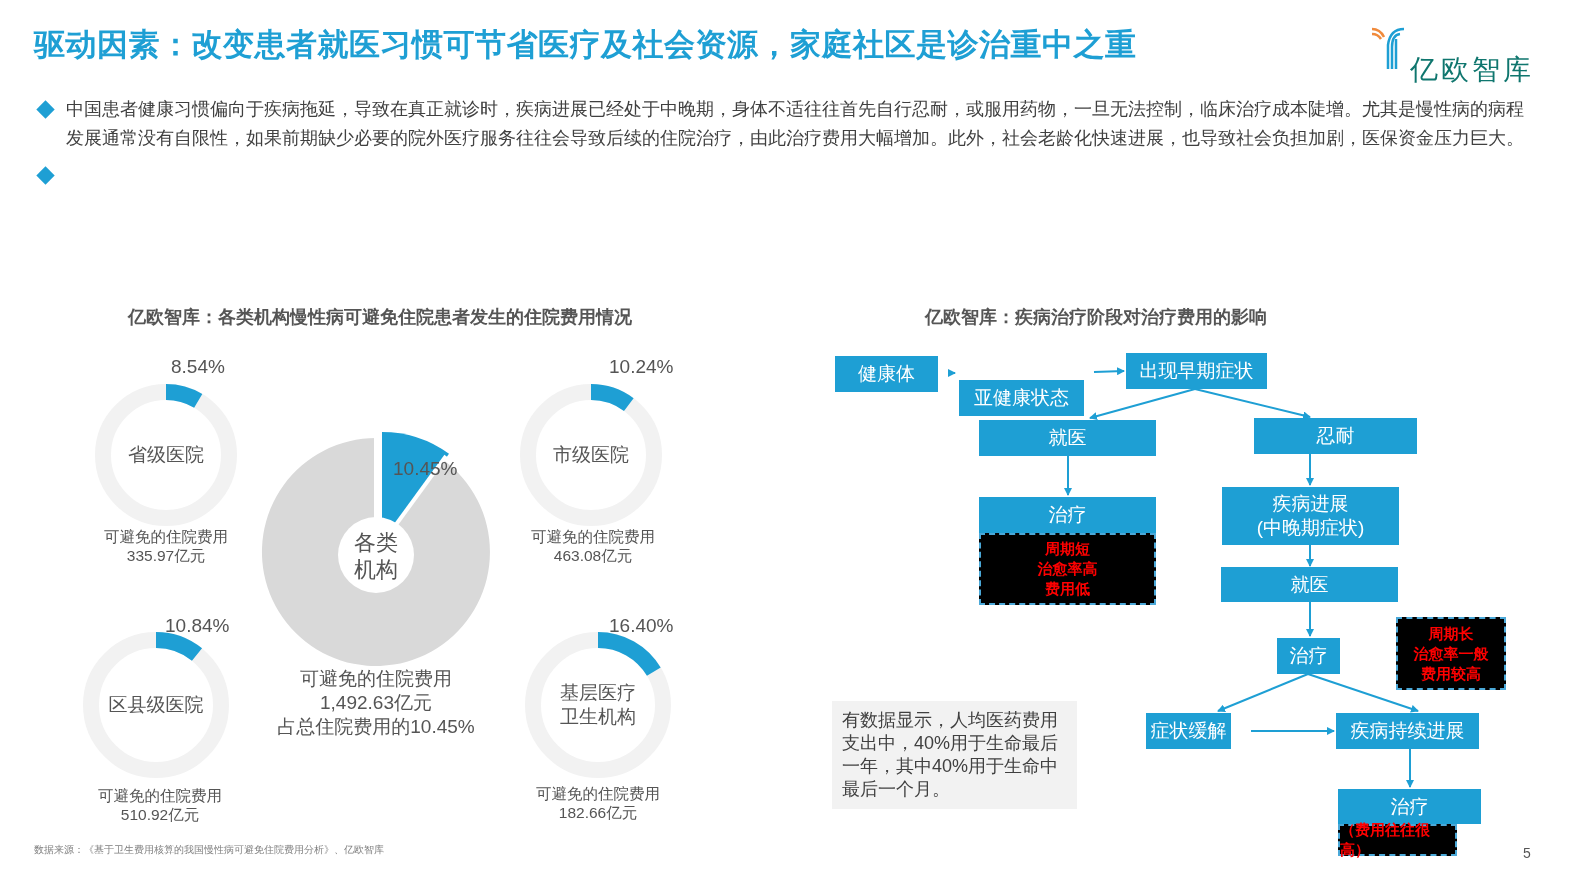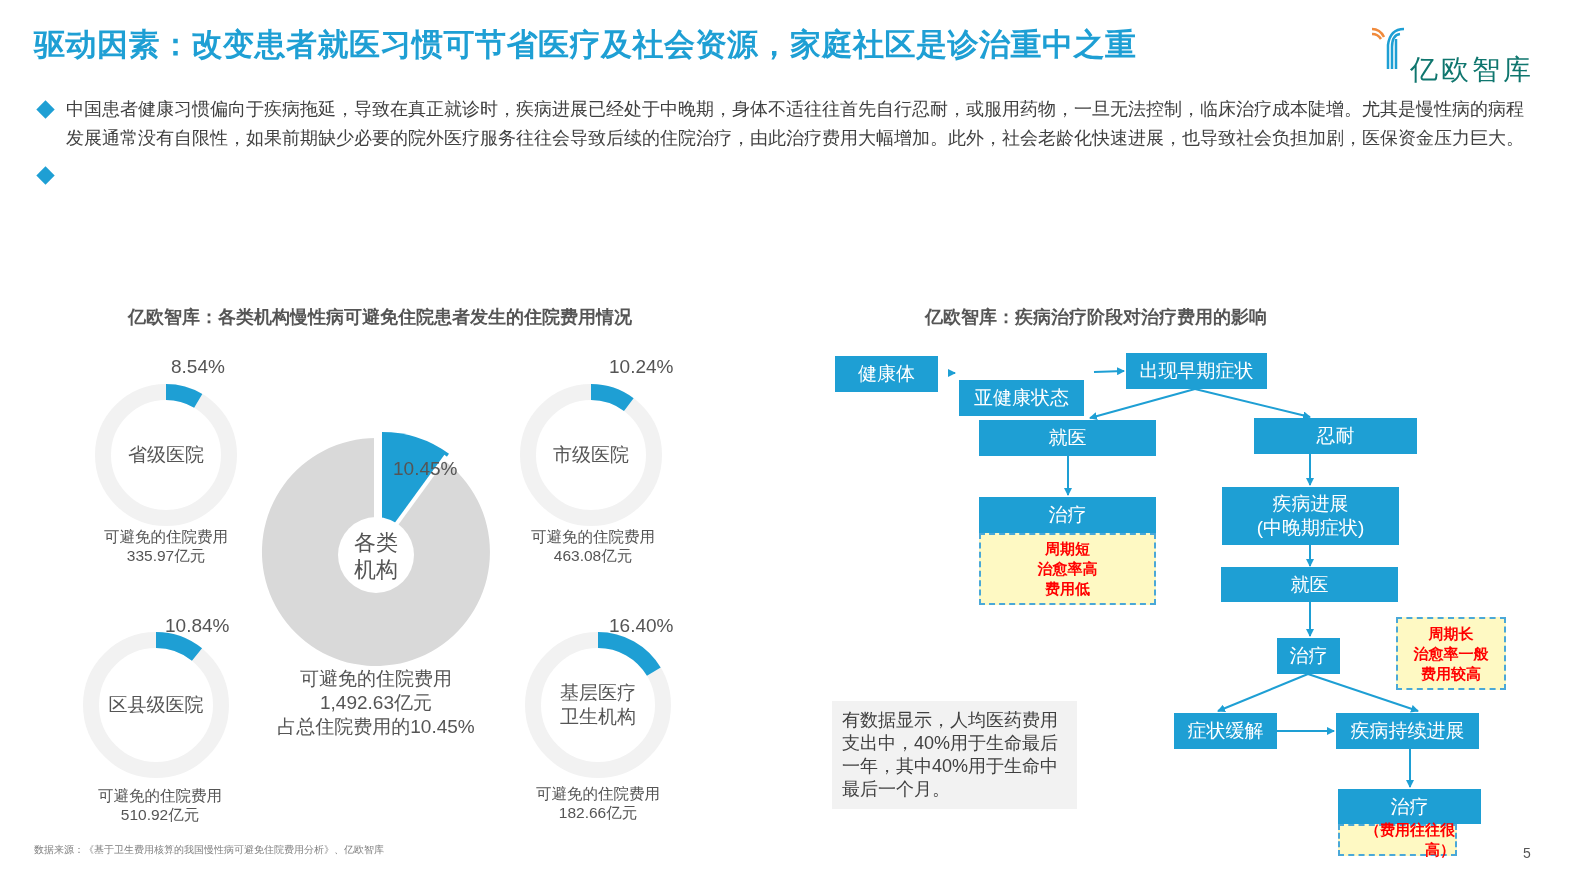--- a/index.html
+++ b/index.html
@@ -17,21 +17,21 @@
 
     .chart-title { position: absolute; font-size: 18px; font-weight: bold; color: #555555; white-space: nowrap; }
     .donut-label { position: absolute; font-size: 19px; color: #555; text-align: center; line-height: 24px; }
     .pct { position: absolute; font-size: 19px; color: #555; }
     .cost { position: absolute; font-size: 15.5px; color: #555; text-align: center; line-height: 19px; white-space: nowrap; }
 
     .center-label { position: absolute; font-size: 22px; color: #555; text-align: center; line-height: 27px; }
     .center-caption { position: absolute; font-size: 19px; color: #555; text-align: center; line-height: 24px; white-space: nowrap; }
 
     .box { position: absolute; background: #1e9fd4; color: #ffffff; font-size: 19px; display: flex; align-items: center; justify-content: center; text-align: center; line-height: 24px; }
-    .note { position: absolute; border: 2px dashed #4aa8d8; color: #ff0000; font-weight: bold; font-size: 15px; display: flex; flex-direction: column; align-items: center; justify-content: center; line-height: 20px; text-align: right; background: #fef9c3; }
+    .note { position: absolute; border: 2px dashed #4aa8d8; color: #ff0000; font-weight: bold; font-size: 15px; display: flex; flex-direction: column; align-items: center; justify-content: center; line-height: 20px; text-align: left; background: #000000; }
 
     .grey-note { position: absolute; left: 832px; top: 701px; width: 245px; height: 108px; background: #f2f2f2; font-size: 18px; color: #404040; line-height: 23px; padding: 8px 10px; }
 
     .source { position: absolute; left: 34px; top: 843px; font-size: 10px; color: #7f7f7f; white-space: nowrap; }
     .page-num { position: absolute; left: 1523px; top: 845px; font-size: 14px; color: #555; }
 
     svg.flow { position: absolute; left: 0; top: 0; width: 1587px; height: 892px; pointer-events: none; }
   </style>
 </head>
 <body>
@@ -169,21 +169,21 @@
 </div>
 <div class="box" style="left:1221px; top:567px; width:177px; height:35px;">就医</div>
 <div class="box" style="left:1277px; top:638px; width:63px; height:36px;">治疗</div>
 
 <div class="note" style="left:1396px; top:617px; width:110px; height:73px;">
   <div>周期长</div>
   <div>治愈率一般</div>
   <div>费用较高</div>
 </div>
 
-<div class="box" style="left:1146px; top:713px; width:103px; height:36px;margin-left:28px;">症状缓解</div>
+<div class="box" style="left:1146px; top:713px; width:85px; height:36px;">症状缓解</div>
 <div class="box" style="left:1336px; top:713px; width:143px; height:36px;">疾病持续进展</div>
 
 <div class="box" style="left:1338px; top:789px; width:143px; height:35px;">治疗</div>
 <div class="note" style="left:1338px; top:824px; width:119px; height:32px;">（费用往往很高）</div>
 
 <div class="grey-note">有数据显示，人均医药费用支出中，40%用于生命最后一年，其中40%用于生命中最后一个月。</div>
 
 <div class="source">数据来源：《基于卫生费用核算的我国慢性病可避免住院费用分析》、亿欧智库</div>
 <div class="page-num">5</div>
 

